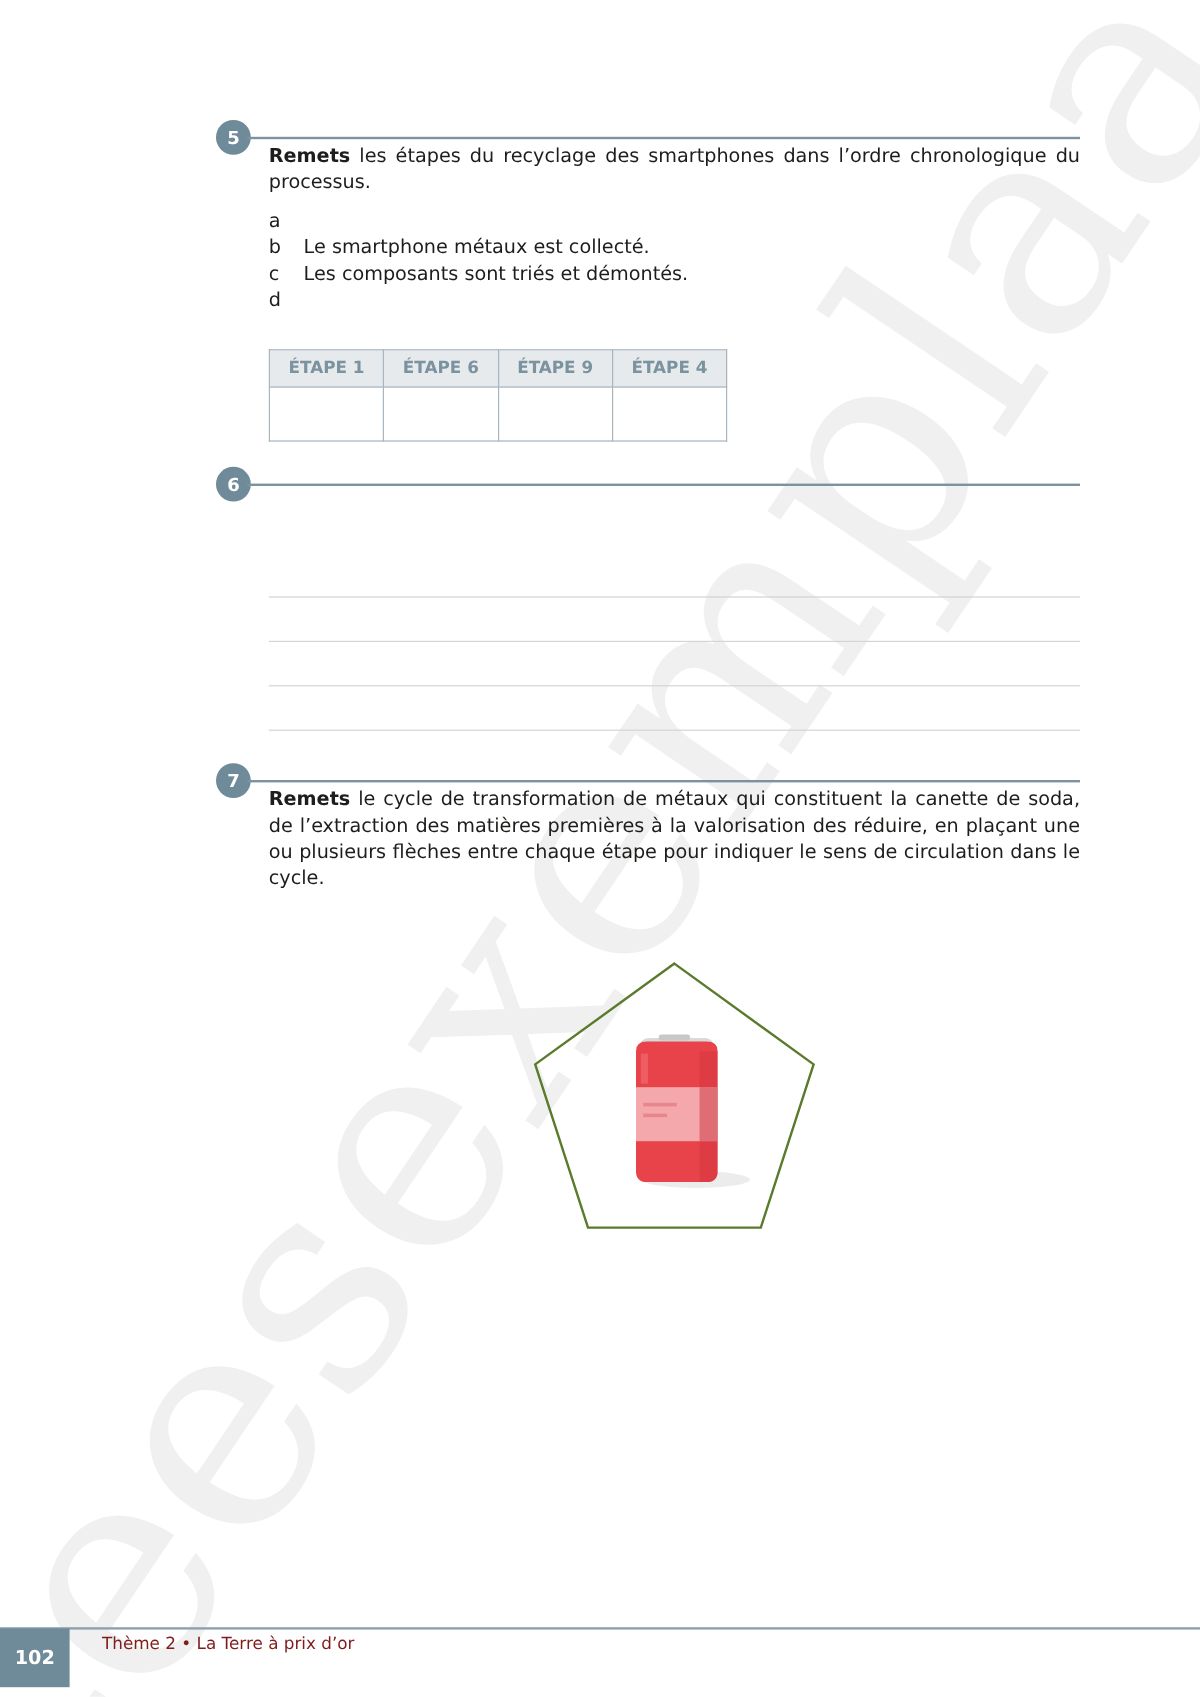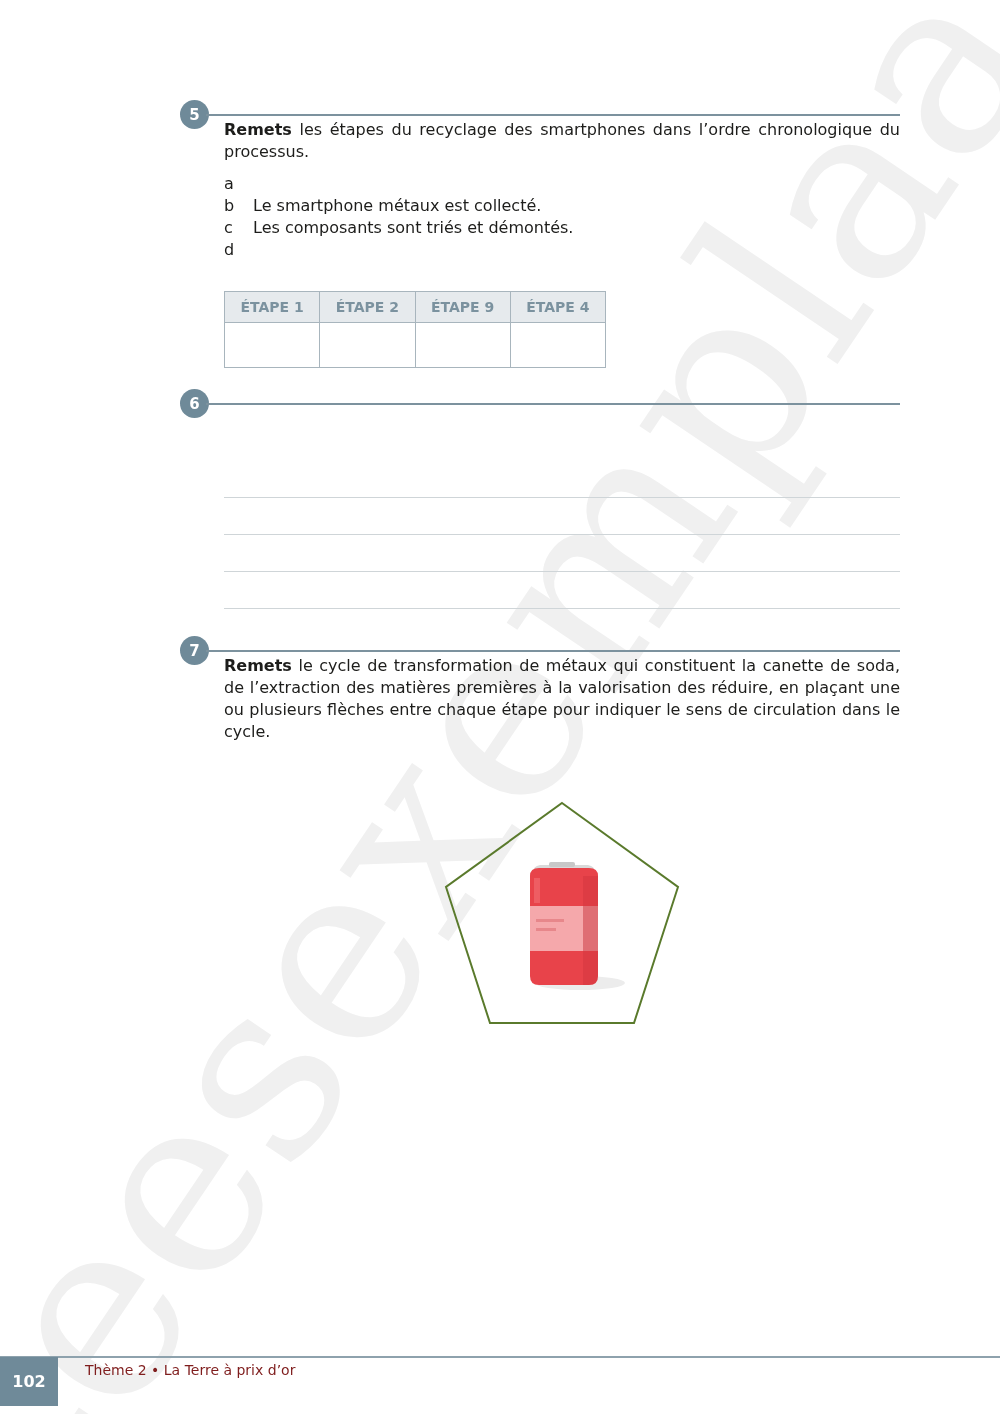--- a/index.html
+++ b/index.html
@@ -77,21 +77,21 @@
       <span>Les composants sont triés et démontés.</span>
     </div>
     <div class="item">
       <span class="letter">d</span>
     </div>
   </div>
   <table class="steps">
     <thead>
       <tr>
         <th>ÉTAPE 1</th>
-        <th>ÉTAPE 2</th>
+        <th>ÉTAPE 6</th>
         <th>ÉTAPE 9</th>
         <th>ÉTAPE 4</th>
       </tr>
     </thead>
     <tbody>
       <tr>
         <td></td>
         <td></td>
         <td></td>
         <td></td>

